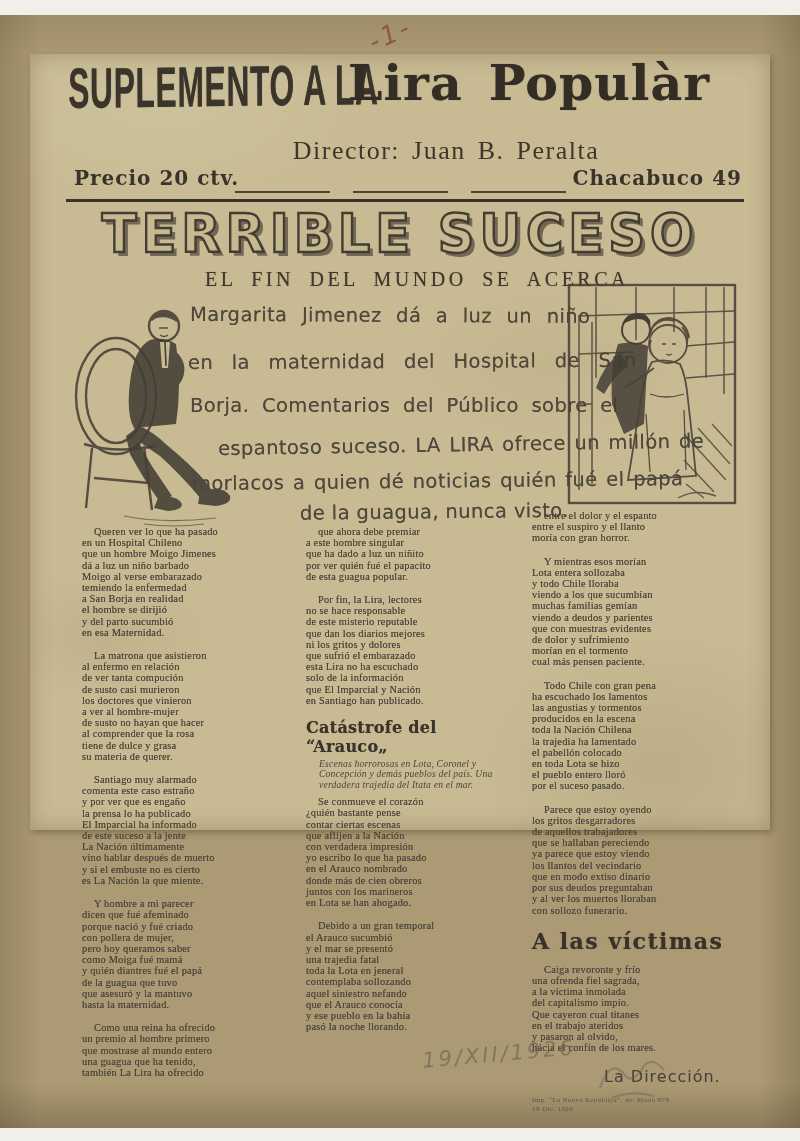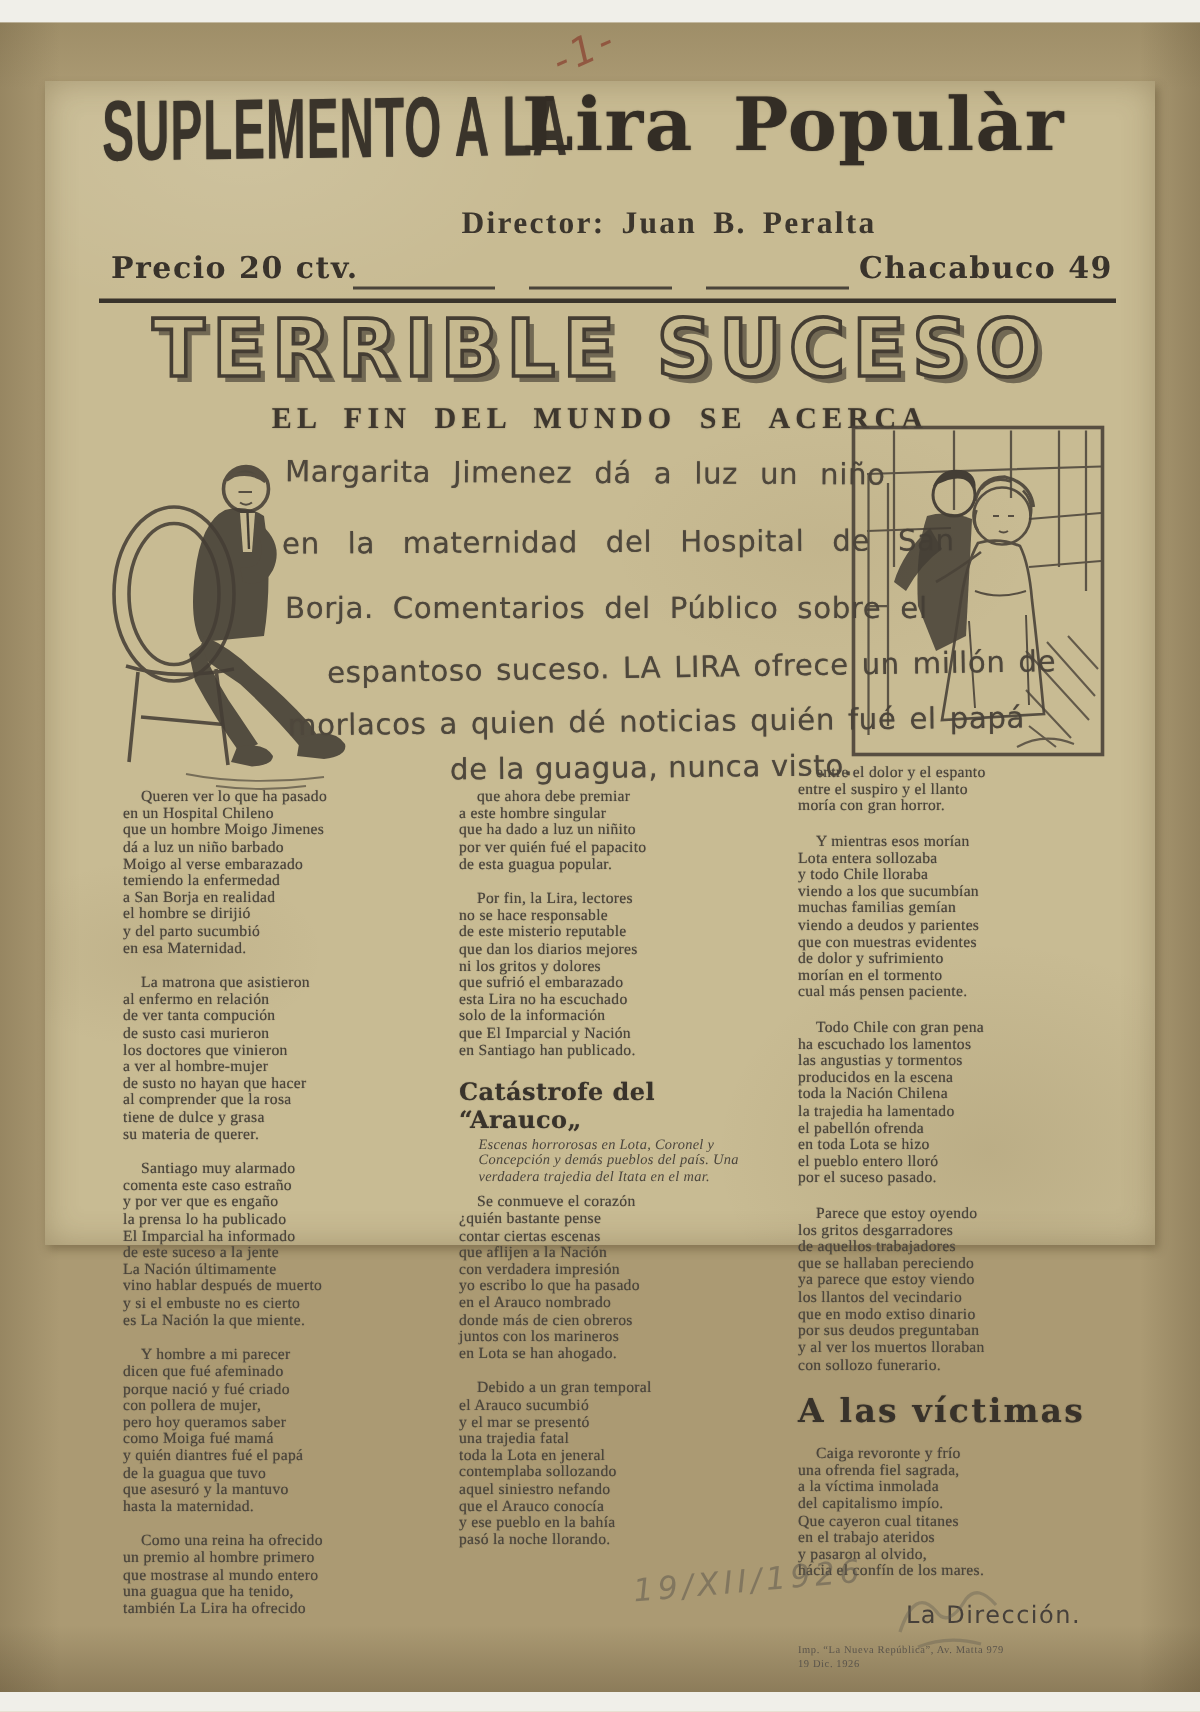--- a/index.html
+++ b/index.html
@@ -20,37 +20,37 @@
     box-shadow:inset 0 0 22px rgba(80,60,30,.30), 2px 3px 6px rgba(60,45,20,.35);}
   
   .supplement{position:absolute;left:38px;top:6px;white-space:nowrap;
     font-family:"Liberation Sans",sans-serif;font-weight:bold;font-size:57px;line-height:1;
     color:#3a342b;letter-spacing:1px;transform:scaleX(.56) rotate(-.4deg);transform-origin:0 0;
     text-shadow:0 0 1px rgba(58,52,43,.6);}
   .brand{position:absolute;left:318px;top:0;white-space:nowrap;
     font-family:"DejaVu Serif",serif;font-weight:bold;font-size:49px;color:#332d25;
     letter-spacing:1px;word-spacing:8px;text-shadow:0 0 1px rgba(51,45,37,.55);}
   .director{position:absolute;left:0;top:82px;width:740px;box-sizing:border-box;padding-left:92px;
-    text-align:center;font-family:"Liberation Serif",serif;font-weight:bold;font-size:21px;
+    text-align:center;font-family:"Liberation Serif",serif;font-weight:normal;font-size:26px;
     letter-spacing:1.5px;word-spacing:4px;color:#3c362d;}
   .price{position:absolute;left:44px;top:112px;font-family:"DejaVu Serif",serif;font-weight:bold;
     font-size:20px;letter-spacing:1px;color:#39332b;}
   .address{position:absolute;right:28px;top:112px;font-family:"DejaVu Serif",serif;font-weight:bold;
     font-size:20px;letter-spacing:1px;color:#39332b;}
   .rule-mid{position:absolute;left:205px;top:137px;width:335px;height:2px;
     background:repeating-linear-gradient(90deg,#4a443a 0 95px,rgba(0,0,0,0) 95px 118px);}
   .rule-main{position:absolute;left:36px;top:145px;width:678px;height:3px;background:#39332b;}
   
   .headline{position:absolute;left:0;top:150px;width:740px;text-align:center;white-space:nowrap;
     font-family:"DejaVu Sans",sans-serif;font-weight:bold;font-size:51px;letter-spacing:5px;
     color:#c6b98f;-webkit-text-stroke:2.4px #443d33;
     text-shadow:4px 4px 0 rgba(68,61,51,.65);transform:scaleY(1.04);}
   .subheadline{position:absolute;left:0;top:214px;width:740px;text-align:center;
-    font-family:"Liberation Serif",serif;font-weight:bold;font-size:20px;letter-spacing:3.5px;
-    word-spacing:7px;color:#3e372e;text-shadow:0 0 1px rgba(62,55,46,.5);}
+    font-family:"Liberation Serif",serif;font-weight:normal;font-size:20px;letter-spacing:3.5px;
+    word-spacing:7px;color:#3e372e;text-shadow:0 0 1px rgba(62,55,46,.5);padding-left:17px;}
   
   .illus-left{position:absolute;left:34px;top:240px;}
   .illus-right{position:absolute;left:536px;top:228px;}
   
   .lead{position:absolute;left:158px;top:250px;width:424px;}
   .lead-line{font-family:"DejaVu Sans",sans-serif;font-weight:400;font-size:19.5px;
     color:#4e473c;letter-spacing:.4px;white-space:nowrap;text-shadow:0 0 .6px rgba(78,71,60,.7);}
   .lead-line:nth-child(1){word-spacing:8px;margin:0 0 23px 2px;transform:rotate(.3deg);}
   .lead-line:nth-child(2){word-spacing:12px;margin:0 0 21px 0;transform:rotate(-.3deg);}
   .lead-line:nth-child(3){word-spacing:6px;margin:0 0 17px 2px;}
@@ -292,21 +292,21 @@
           <div class="vline">morían en el tormento</div>
           <div class="vline">cual más pensen paciente.</div>
         </div>
         <div class="blk stanza">
           <div class="vline">Todo Chile con gran pena</div>
           <div class="vline">ha escuchado los lamentos</div>
           <div class="vline">las angustias y tormentos</div>
           <div class="vline">producidos en la escena</div>
           <div class="vline">toda la Nación Chilena</div>
           <div class="vline">la trajedia ha lamentado</div>
-          <div class="vline">el pabellón ofrenda</div>
+          <div class="vline">el pabellón colocado</div>
           <div class="vline">en toda Lota se hizo</div>
           <div class="vline">el pueblo entero lloró</div>
           <div class="vline">por el suceso pasado.</div>
         </div>
         <div class="blk stanza">
           <div class="vline">Parece que estoy oyendo</div>
           <div class="vline">los gritos desgarradores</div>
           <div class="vline">de aquellos trabajadores</div>
           <div class="vline">que se hallaban pereciendo</div>
           <div class="vline">ya parece que estoy viendo</div>

